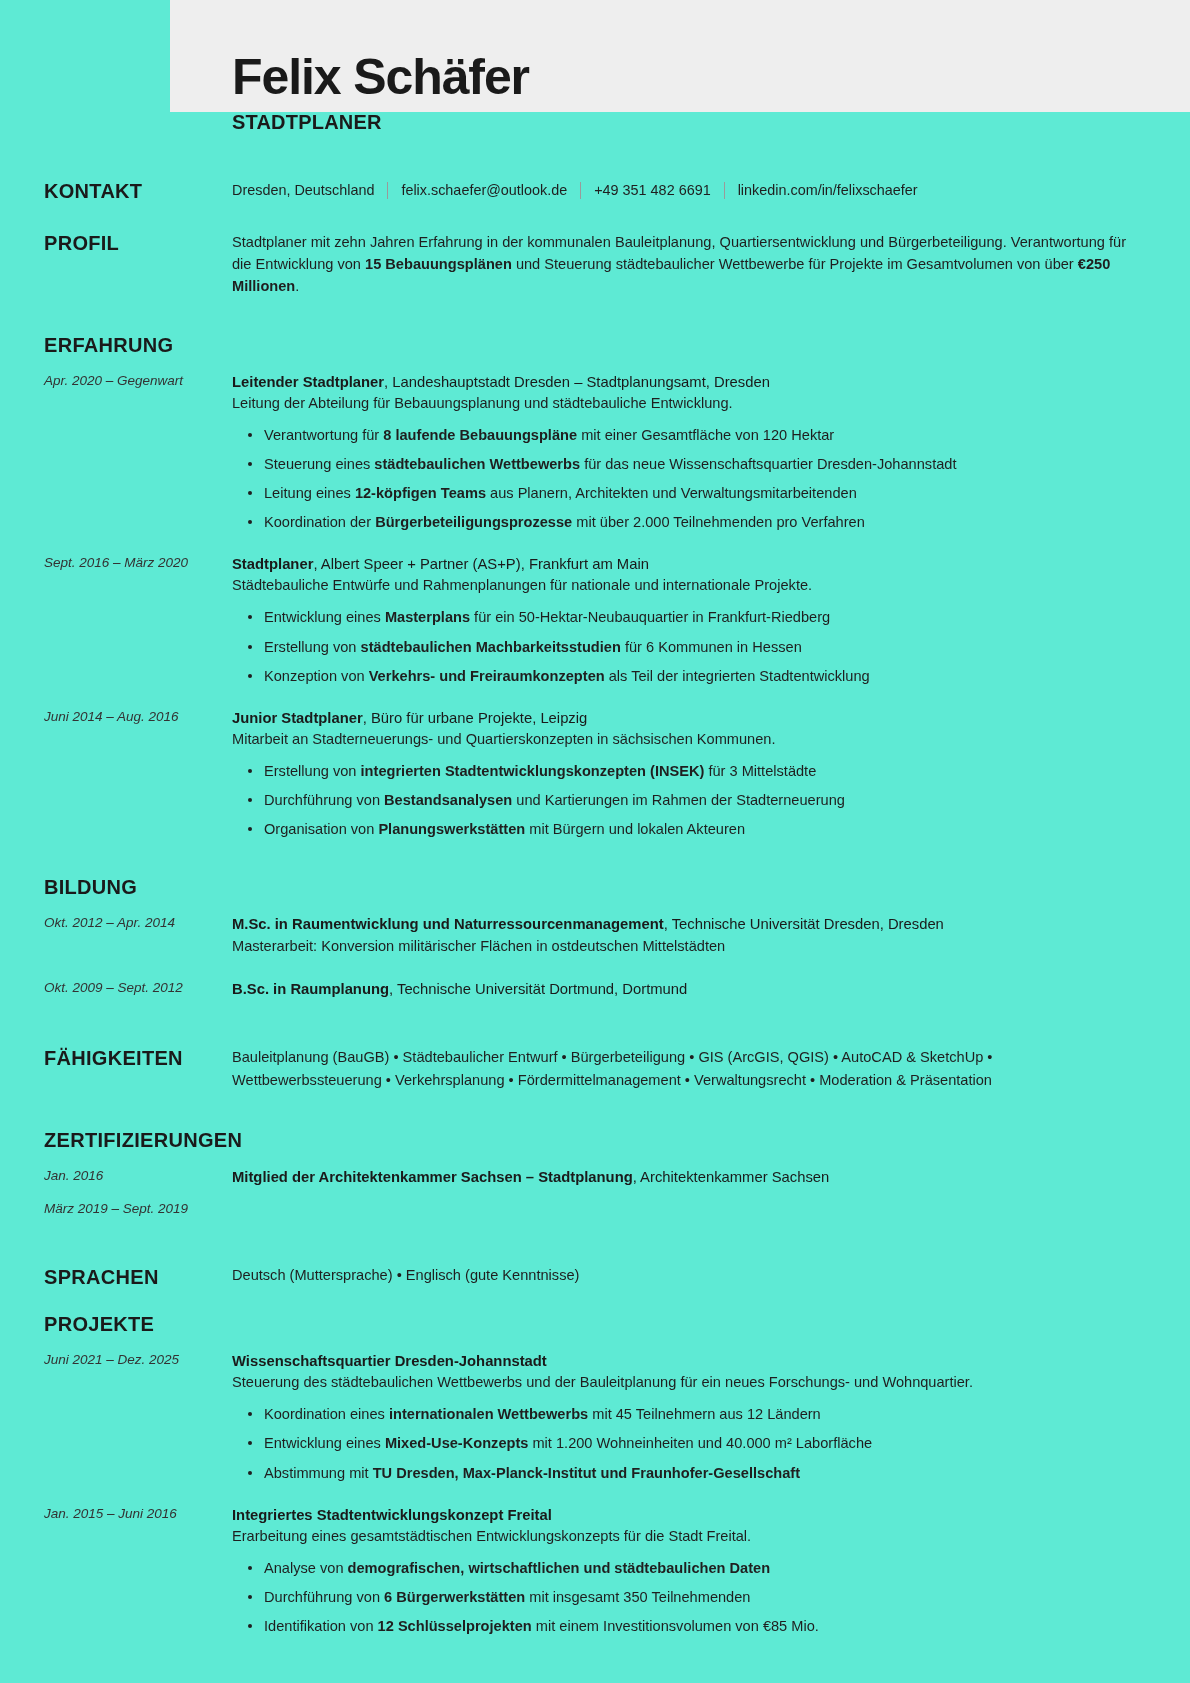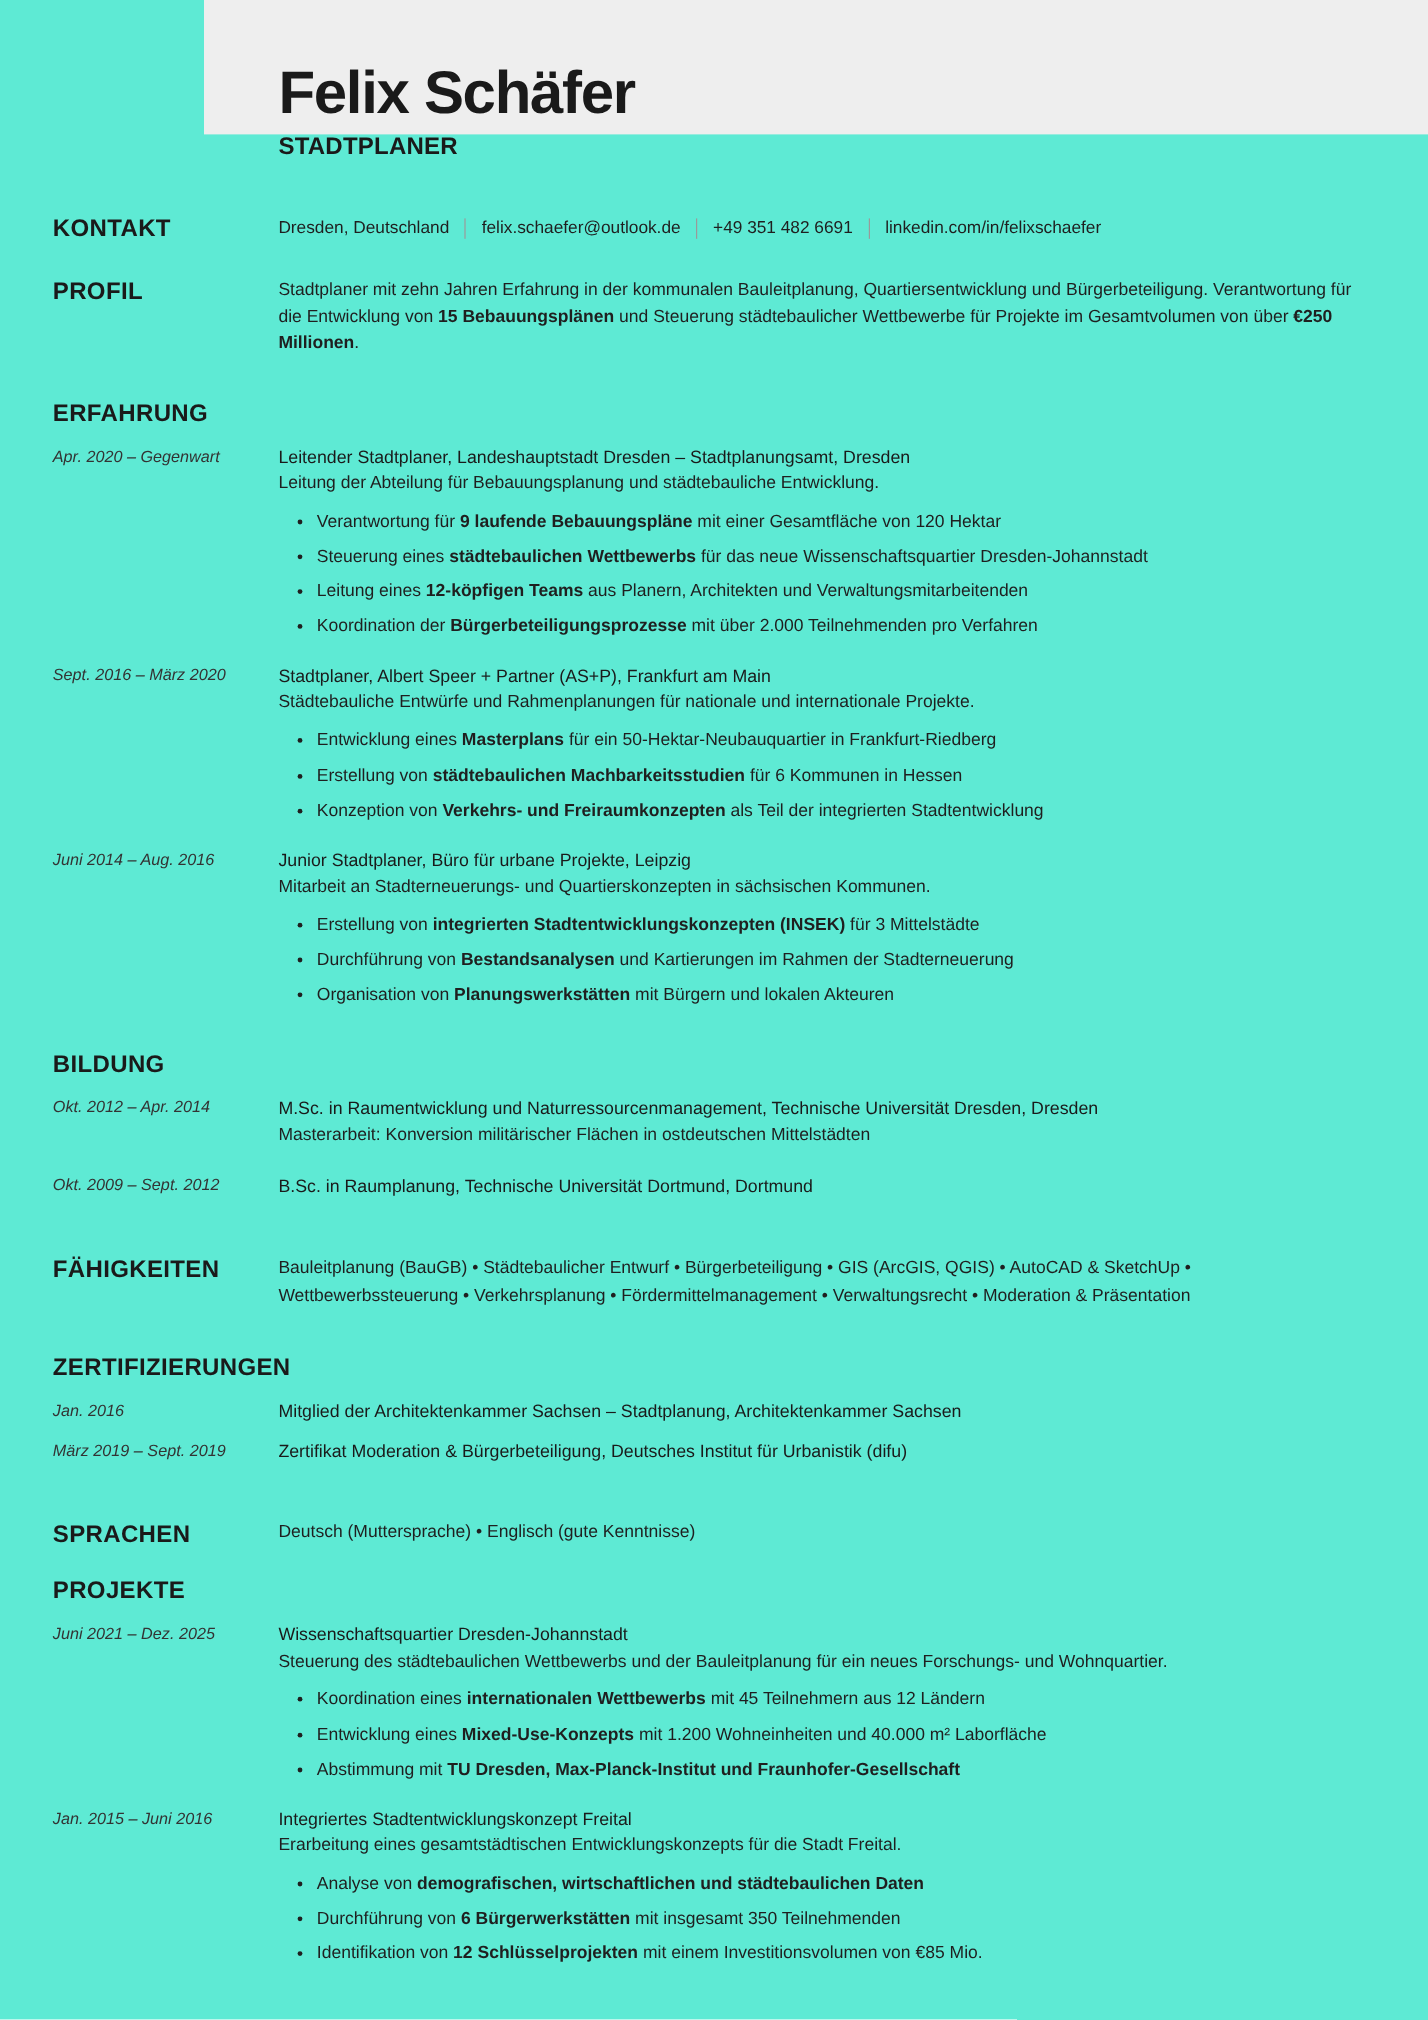--- a/index.html
+++ b/index.html
@@ -93,21 +93,21 @@
     line-height: 1.52;
     color: #1f1f1f;
   }
 
   .entry-title {
     font-size: 14.8px;
     line-height: 1.5;
     color: #1a1a1a;
   }
 
-  .entry-title b { font-weight: 400; margin-top: 44px; }
+  .entry-title b { font-weight: 700; margin-top: 44px; }
 
   .entry-sub {
     font-size: 14.6px;
     line-height: 1.5;
     color: #1f1f1f;
   }
 
   ul.bullets {
     margin: 9px 0 0 0;
     padding-left: 32px;
@@ -226,21 +226,21 @@
   </div>
 
   <div class="row sp-entry-first">
     <div class="label-col label-top-pad">
       <div class="date-label">Apr. 2020 – Gegenwart</div>
     </div>
     <div class="content-col">
       <div class="entry-title"><b>Leitender Stadtplaner</b><span>, Landeshauptstadt Dresden – Stadtplanungsamt, Dresden</span></div>
       <div class="entry-sub">Leitung der Abteilung für Bebauungsplanung und städtebauliche Entwicklung.</div>
       <ul class="bullets">
-        <li><span>Verantwortung für </span><b>9 laufende Bebauungspläne</b><span> mit einer Gesamtfläche von 120 Hektar</span></li>
+        <li><span>Verantwortung für </span><b>8 laufende Bebauungspläne</b><span> mit einer Gesamtfläche von 120 Hektar</span></li>
         <li><span>Steuerung eines </span><b>städtebaulichen Wettbewerbs</b><span> für das neue Wissenschaftsquartier Dresden-Johannstadt</span></li>
         <li><span>Leitung eines </span><b>12-köpfigen Teams</b><span> aus Planern, Architekten und Verwaltungsmitarbeitenden</span></li>
         <li><span>Koordination der </span><b>Bürgerbeteiligungsprozesse</b><span> mit über 2.000 Teilnehmenden pro Verfahren</span></li>
       </ul>
     </div>
   </div>
 
   <div class="row sp-entry">
     <div class="label-col label-top-pad">
       <div class="date-label">Sept. 2016 – März 2020</div>
@@ -319,23 +319,20 @@
     </div>
     <div class="content-col">
       <div class="entry-title"><b>Mitglied der Architektenkammer Sachsen – Stadtplanung</b><span>, Architektenkammer Sachsen</span></div>
     </div>
   </div>
 
   <div class="row" style="margin-top:11px;">
     <div class="label-col label-top-pad">
       <div class="date-label">März 2019 – Sept. 2019</div>
     </div>
-    <div class="content-col">
-      <div class="entry-title"><b>Zertifikat Moderation &amp; Bürgerbeteiligung</b><span>, Deutsches Institut für Urbanistik (difu)</span></div>
-    </div>
   </div>
 
   <div class="row sp-inline-section">
     <div class="label-col label-top-pad">
       <div class="section-label">SPRACHEN</div>
     </div>
     <div class="content-col">
       <div class="lang-text">Deutsch (Muttersprache) • Englisch (gute Kenntnisse)</div>
     </div>
   </div>

